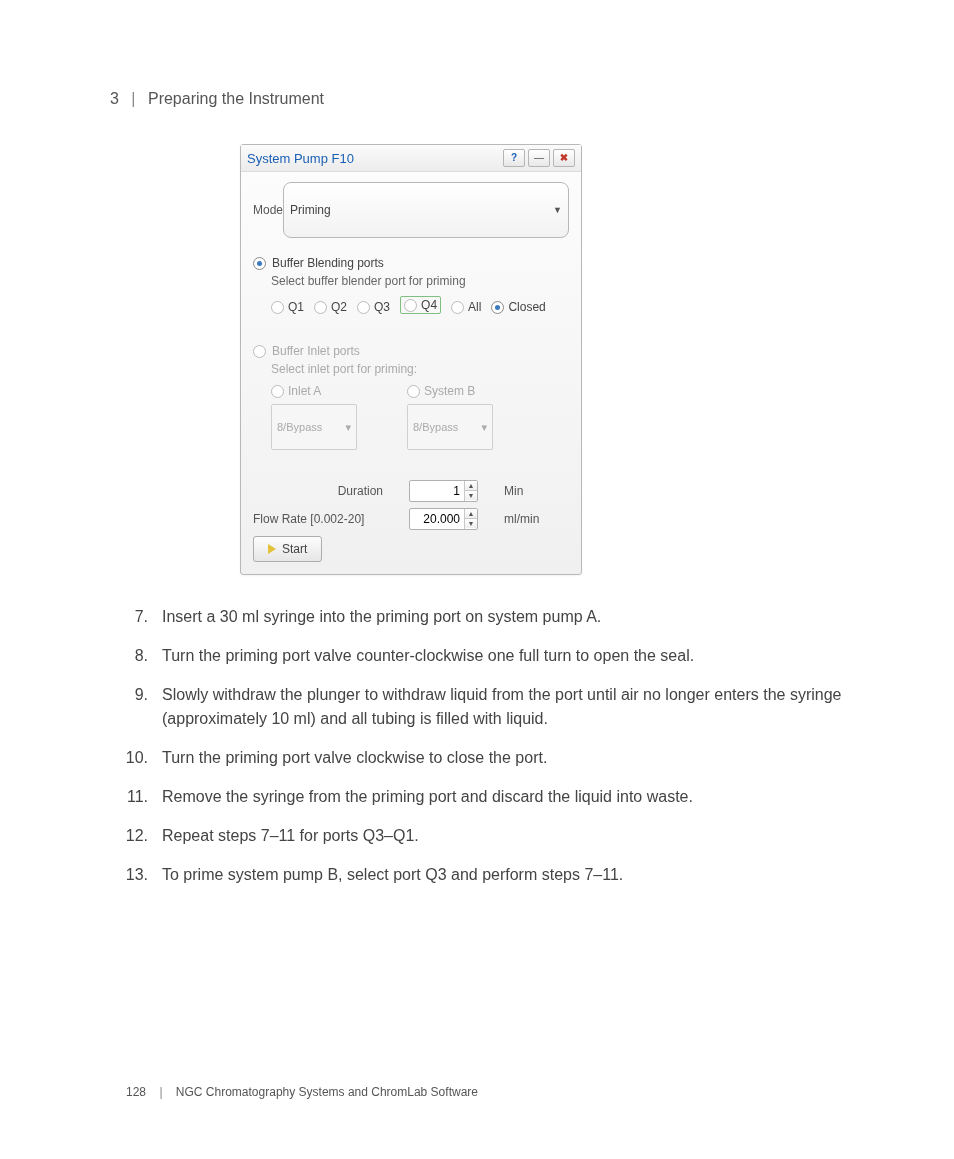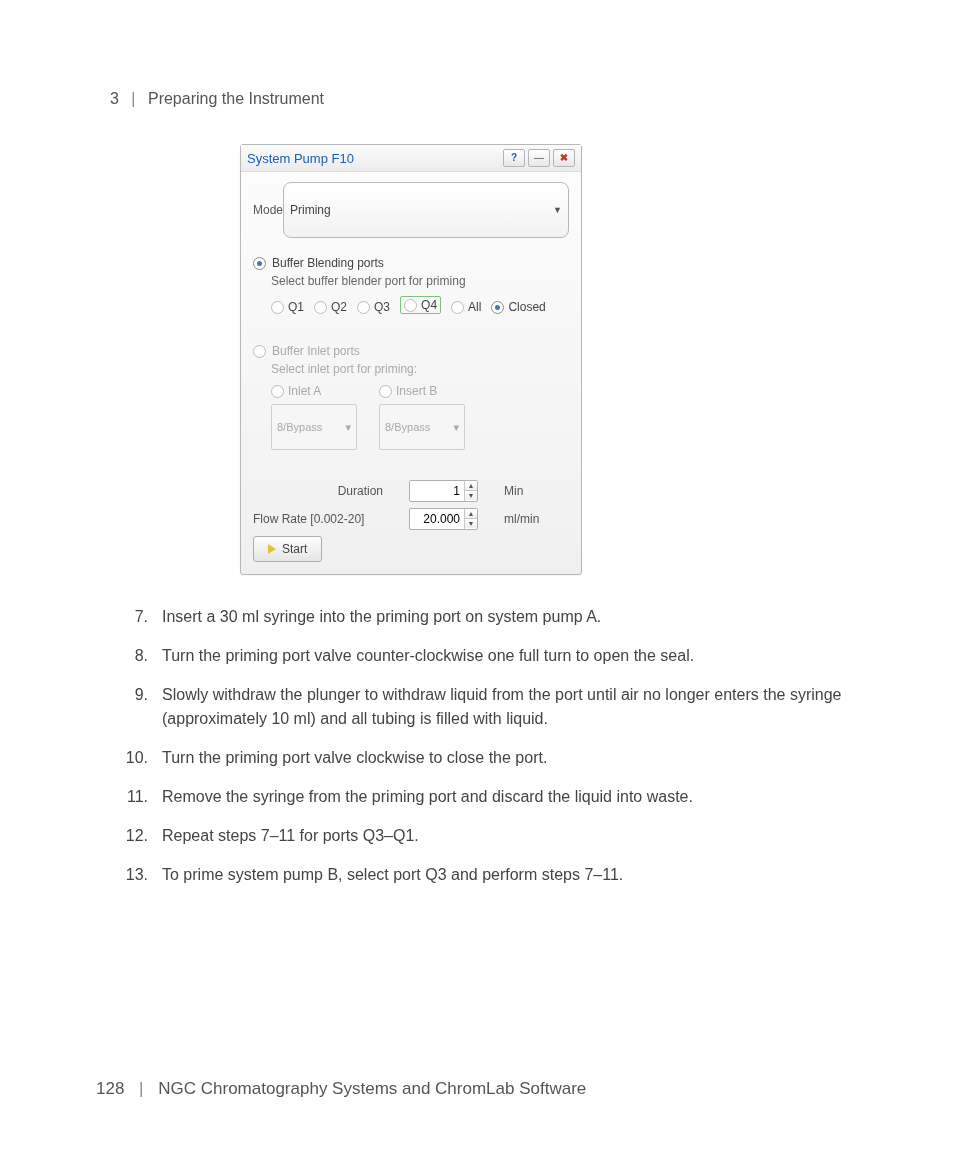--- a/index.html
+++ b/index.html
@@ -22,38 +22,38 @@
   .group{margin-bottom:30px}
   .group .gtitle{display:flex;align-items:center;gap:6px;margin-bottom:4px}
   .radio-outer{width:11px;height:11px;border:1px solid #8a8a8a;border-radius:50%;display:inline-flex;align-items:center;justify-content:center;background:#fff}
   .radio-outer.on .dot{width:5px;height:5px;border-radius:50%;background:#3a7abf}
   .radio-outer.off{border-color:#bbb}
   .subtext{margin-left:18px;color:#666;margin-bottom:8px}
   .disabled{color:#aaa}
   .radiorow{margin-left:18px;display:flex;flex-wrap:wrap;gap:16px 10px;align-items:flex-end}
   .opt{display:flex;align-items:center;gap:4px}
   .opt.boxed{border:1px solid #7fbf7f;padding:1px 3px;border-radius:2px}
-  .inletcols{margin-left:18px;display:flex;gap:22px}
+  .inletcols{margin-left:18px;display:flex;gap:50px}
   .inletcol{display:flex;flex-direction:column;gap:6px}
   .inletcol .opt span{color:#aaa}
   .combo{display:flex;align-items:center;justify-content:space-between;width:74px;height:20px;border:1px solid #cfcfcf;border-radius:2px;background:#f6f6f6;padding:12px 5px;color:#aaa;font-size:11px}
   .fieldrow{display:flex;align-items:center;gap:26px;margin:6px 0}
   .fieldrow .lbl{width:130px;text-align:right;color:#555}
   .spinner{display:flex;align-items:stretch;border:1px solid #b0b0b0;border-radius:2px;background:#fff;height:20px}
   .spinner input{border:0;width:46px;text-align:right;padding:0 4px;font-size:12px;outline:none;background:transparent}
   .spinner .arrows{display:flex;flex-direction:column;border-left:1px solid #c8c8c8}
   .spinner .arrows span{font-size:7px;line-height:9px;width:12px;text-align:center;color:#555;background:linear-gradient(#fff,#eee)}
   .spinner .arrows span+span{border-top:1px solid #c8c8c8}
   .unit{color:#555}
   .startbtn{display:inline-flex;align-items:center;gap:6px;margin-top:0;height:24px;padding:0 14px;border:1px solid #adadad;border-radius:3px;background:linear-gradient(#fdfdfd,#e6e6e6);color:#444}
   .startbtn .tri{width:0;height:0;border-top:5px solid transparent;border-bottom:5px solid transparent;border-left:8px solid #e3c23a}
   ol.steps{margin:0;padding:0;list-style:none}
   ol.steps li{display:flex;font-size:16px;color:#444;line-height:1.45;margin-bottom:16px}
   ol.steps li .num{width:38px;flex:none;text-align:right;padding-right:14px}
-  .footer{position:absolute;left:96px;bottom:60px;font-size:17px;color:#555}
+  .footer{position:absolute;left:126px;bottom:60px;font-size:12px;color:#555}
   .footer .sep{margin:0 10px;color:#888}
 </style>
 </head>
 <body>
 <div class="page">
 
 <div class="header">
   <span>3</span>
   <span class="sep">|</span>
   <span>Preparing the Instrument</span>
@@ -127,21 +127,21 @@
             <span>Inlet A</span>
           </div>
           <div class="combo">
             <span>8/Bypass</span>
             <span>▾</span>
           </div>
         </div>
         <div class="inletcol">
           <div class="opt">
             <span class="radio-outer off"></span>
-            <span>Insert B</span>
+            <span>System B</span>
           </div>
           <div class="combo">
             <span>8/Bypass</span>
             <span>▾</span>
           </div>
         </div>
       </div>
     </div>
 
     <div class="fieldrow">

